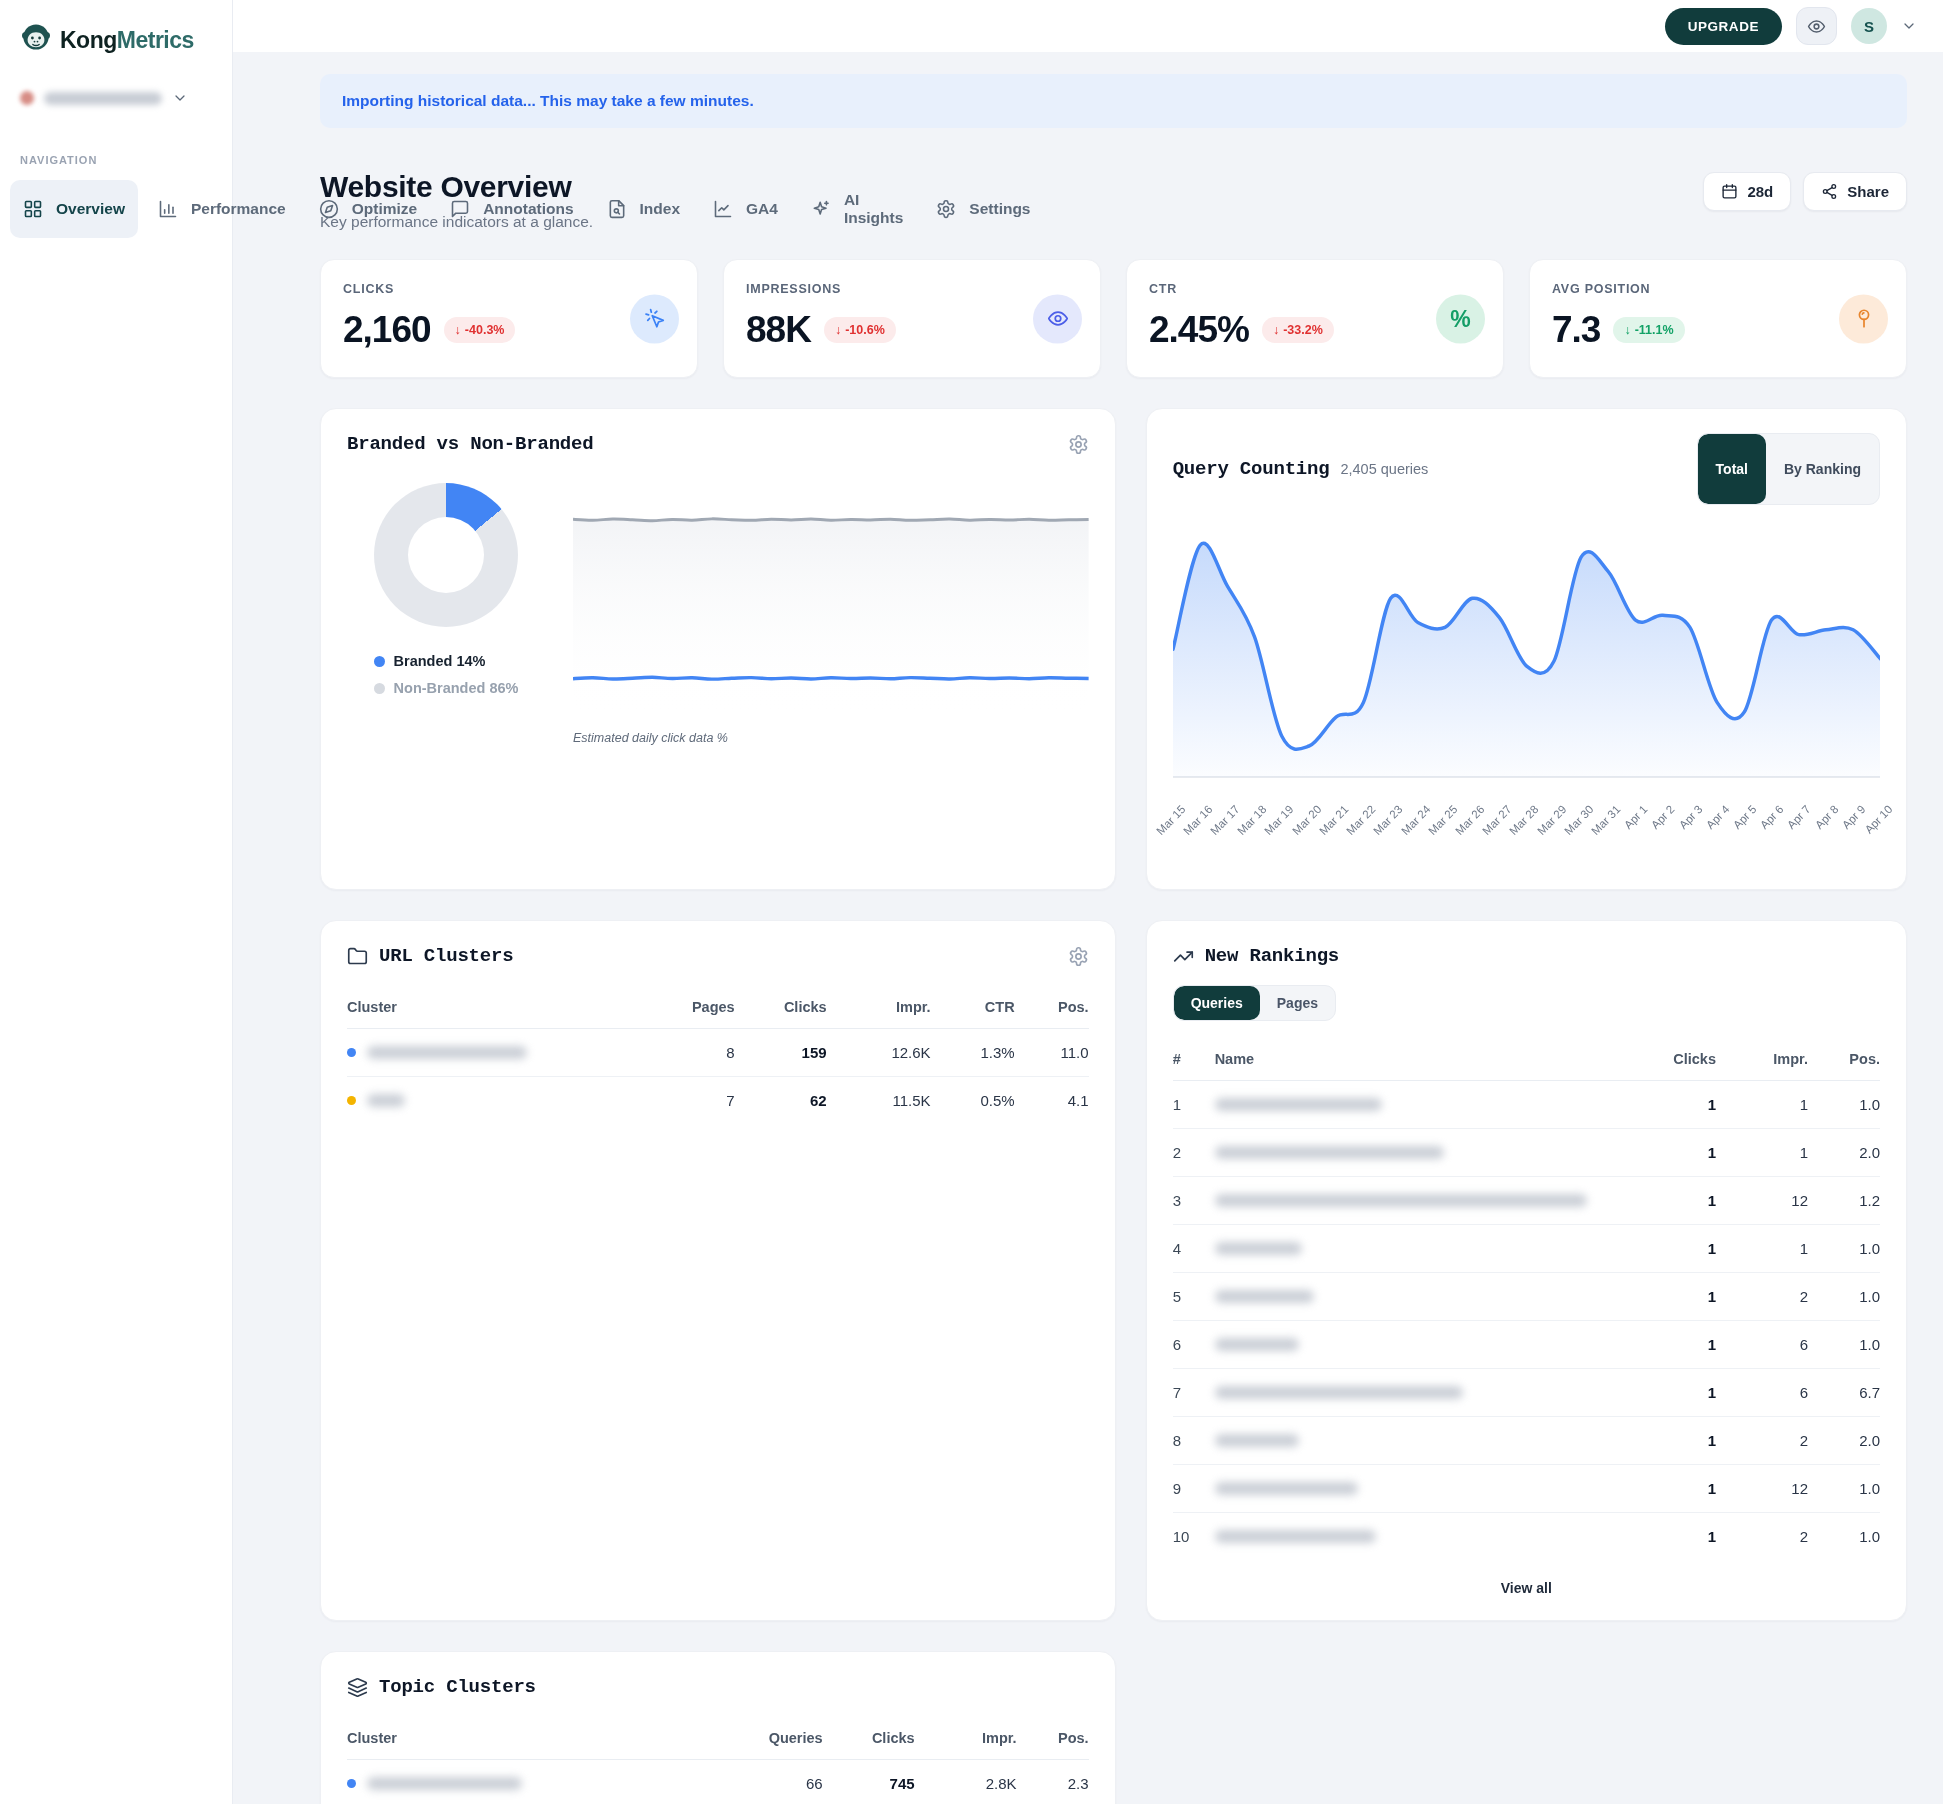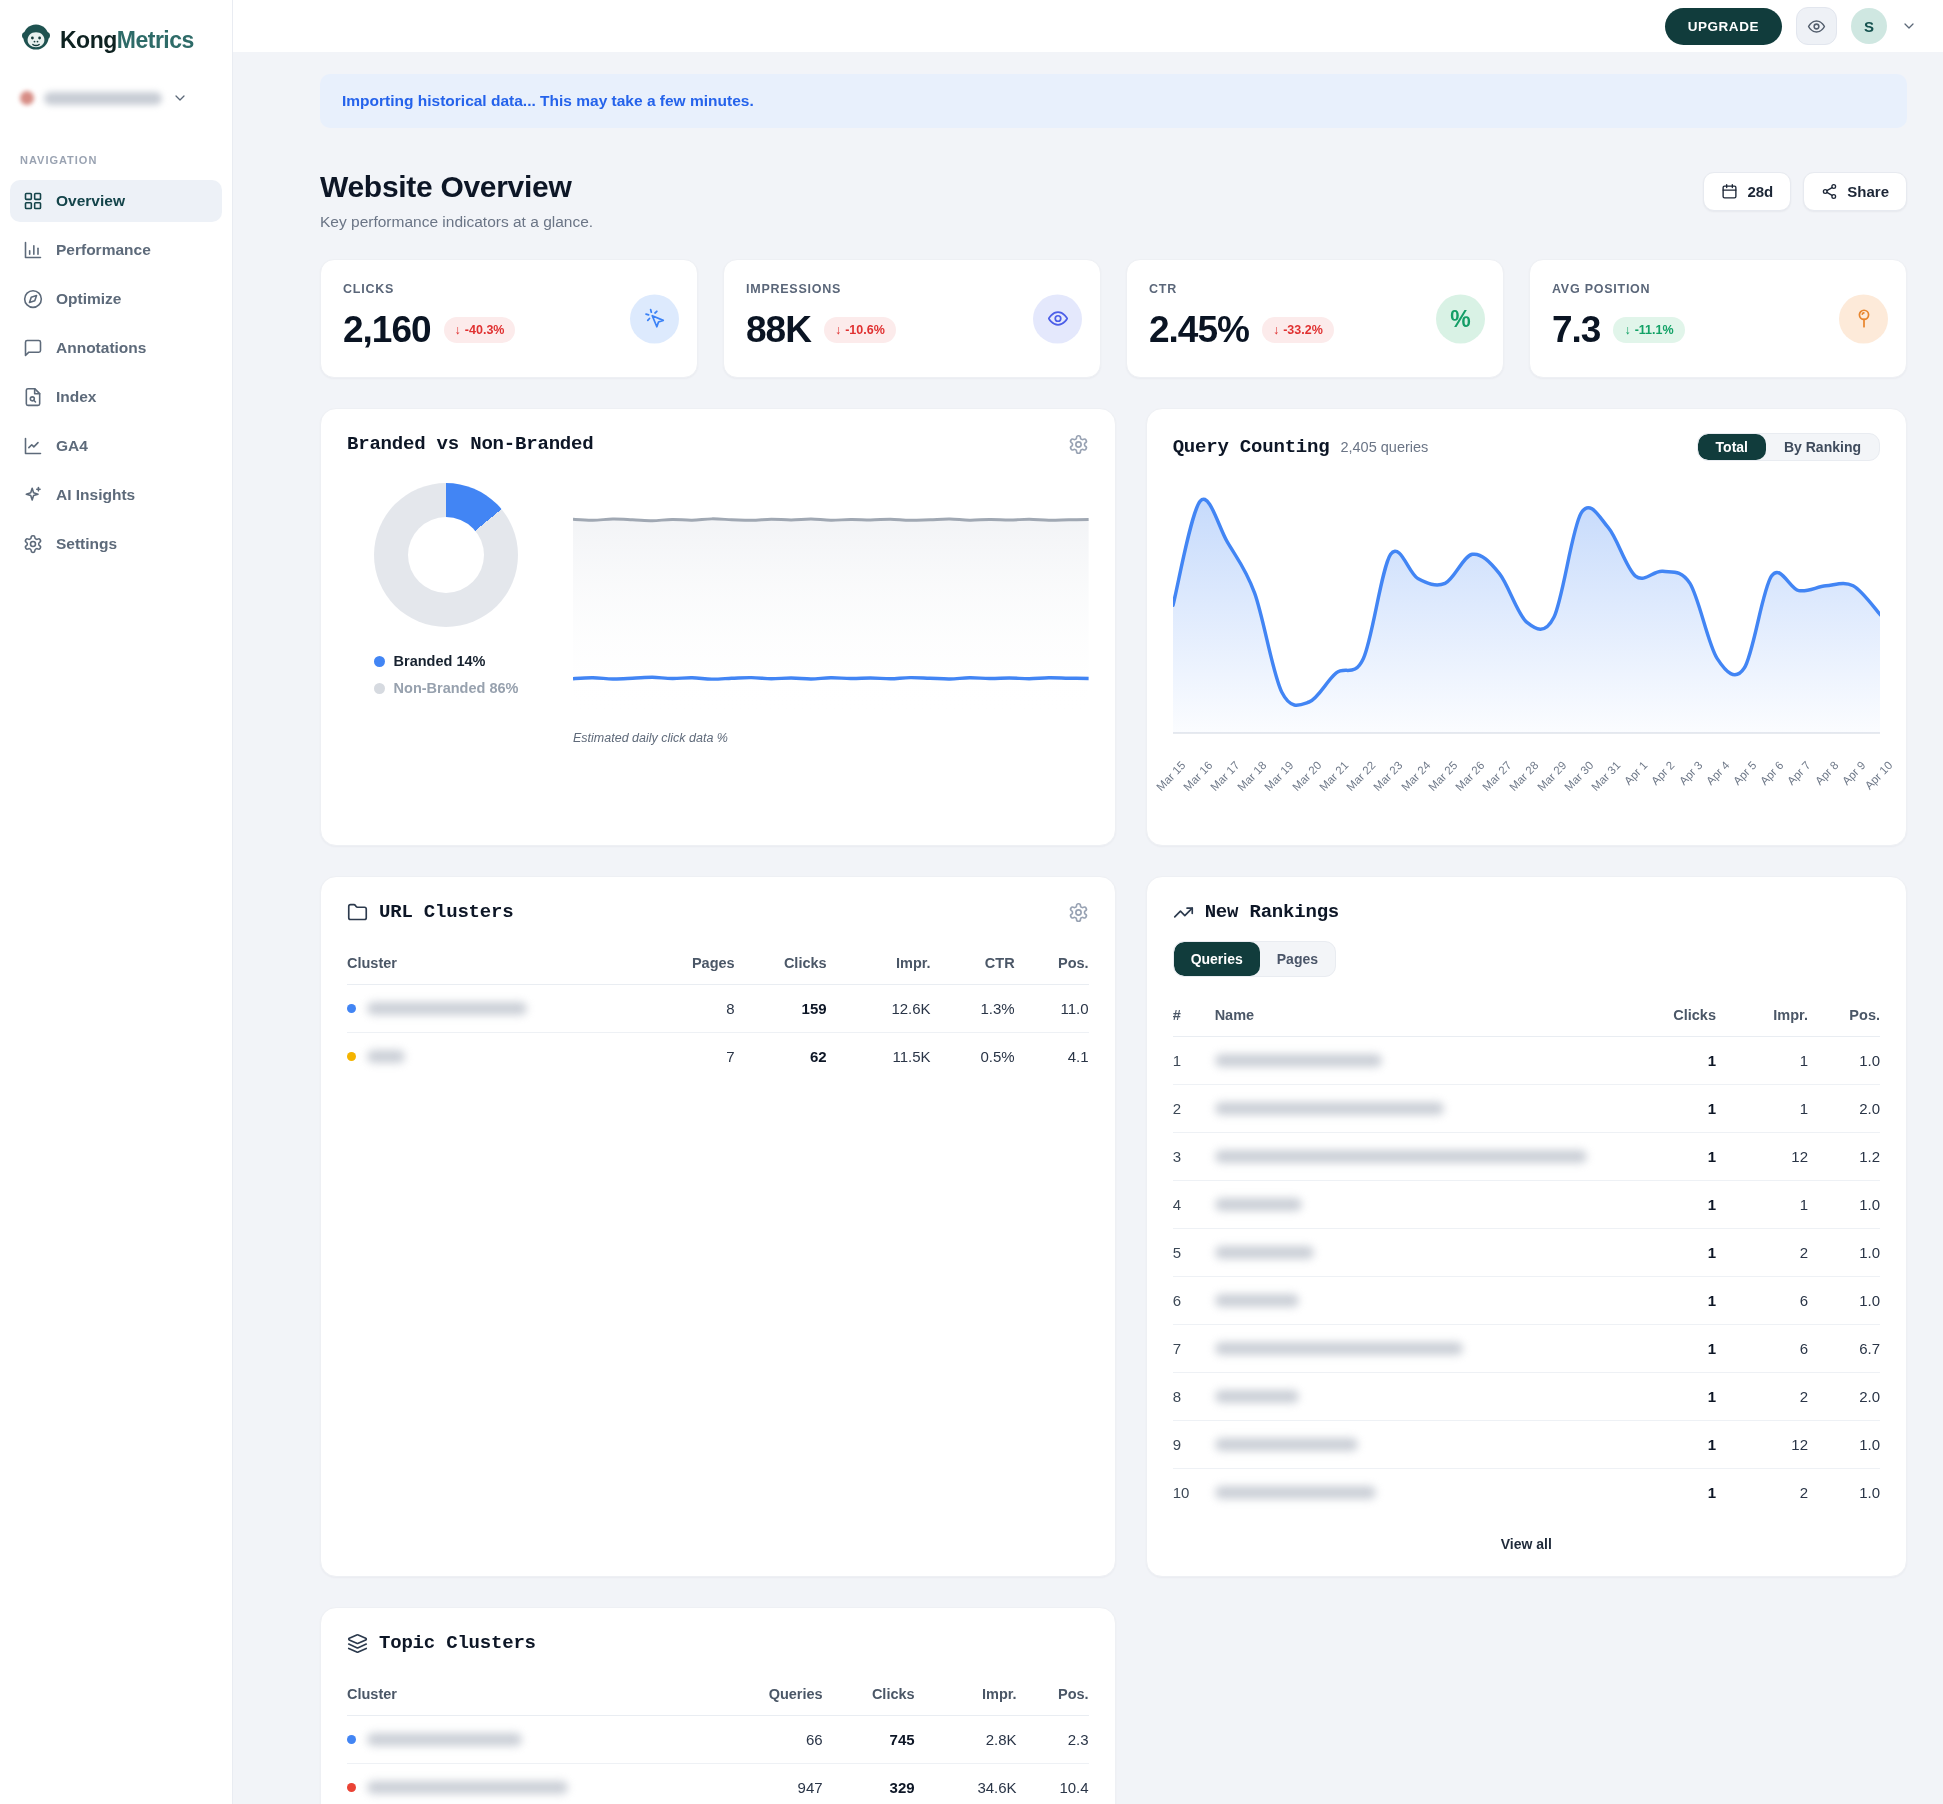--- a/index.html
+++ b/index.html
@@ -13,21 +13,21 @@
   .logo svg { width:32px; height:32px; }
   .logo-text { font-size:23px; letter-spacing:-0.5px; white-space:nowrap; }
   .logo-text b { font-weight:800; color:#0e2221; }
   .logo-text i { font-style:normal; font-weight:700; color:#2e6b68; }
   .project-select { margin-top:26px; display:flex; align-items:center; gap:10px; cursor:pointer; }
   .proj-favicon { width:14px; height:14px; border-radius:50%; background:#d78d85; filter:blur(2px); }
   .proj-blur { width:118px; height:13px; border-radius:7px; background:#c8cdd5; filter:blur(3px); }
   .chev { display:flex; color:#5b6878; }
   .chev svg { width:16px; height:16px; }
   .nav-label { margin-top:48px; font-size:11px; font-weight:700; letter-spacing:0.09em; color:#9aa3b2; }
-  nav { margin-top:14px; display:flex; flex-direction:column; gap:7px; margin-left:-10px; margin-right:-4px; }
+  nav { margin-top:14px; display:flex; flex-direction:row; gap:7px; margin-left:-10px; margin-right:-4px; }
   .nav-item { display:flex; align-items:center; gap:13px; padding:11px 13px; border-radius:10px; font-size:15.5px; font-weight:600; color:#5d6a7a; cursor:pointer; }
   .nav-item svg { width:20px; height:20px; flex:none; }
   .nav-item.active { background:#edf1f7; color:#14444a; }
 
   
   .main { flex:1; display:flex; flex-direction:column; min-width:0; }
   .topbar { height:52px; flex:none; background:#fff; display:flex; align-items:center; justify-content:flex-end; gap:14px; padding:0 26px; }
   .upgrade { background:#113c3c; color:#fff; border:none; border-radius:999px; padding:11px 23px; font-size:13.5px; font-weight:800; letter-spacing:0.04em; cursor:pointer; font-family:inherit; }
   .eye-btn { width:41px; height:38px; border-radius:12px; background:#eef1f6; border:1px solid #e2e6ee; color:#535e6d; display:flex; align-items:center; justify-content:center; cursor:pointer; }
   .eye-btn svg { width:19px; height:19px; }
@@ -77,21 +77,21 @@
   .legend-item { display:flex; align-items:center; gap:9px; font-size:14.5px; font-weight:600; }
   .legend-item .ldot { width:11px; height:11px; border-radius:50%; flex:none; }
   .legend-item.primary { color:#17222f; }
   .legend-item.muted { color:#97a1ae; }
   .spark-col { flex:1; min-width:0; display:flex; flex-direction:column; padding-top:4px; }
   .spark-col svg { width:100%; height:238px; display:block; }
   .caption { margin-top:14px; font-size:12.5px; font-style:italic; color:#5f6a7a; }
 
   
   .toggle { display:inline-flex; background:#f3f5f8; border:1px solid #e9ecf1; border-radius:11px; overflow:hidden; }
-  .toggle button { font-family:inherit; border:none; background:transparent; padding:5px 18px; font-size:14px; font-weight:700; color:#3f4b5c; cursor:pointer; border-radius:10px; }
+  .toggle button { font-family:inherit; border:none; background:transparent; padding:27px 18px; font-size:14px; font-weight:700; color:#3f4b5c; cursor:pointer; border-radius:10px; }
   .toggle button.active { background:#113c3c; color:#fff; }
   .query-chart { margin-top:14px; }
   .query-chart svg { width:100%; height:270px; display:block; }
   .xlabels { position:relative; height:68px; margin-top:8px; }
   .xlabels span { position:absolute; top:6px; font-size:11.5px; color:#6e7888; white-space:nowrap; transform:translateX(-100%) rotate(-46deg); transform-origin:100% 0; }
 
   
   .trow { display:grid; align-items:center; }
   .url-grid   { grid-template-columns:1fr 92px 92px 104px 84px 74px; }
   .rank-grid  { grid-template-columns:42px 1fr 92px 92px 72px; }

